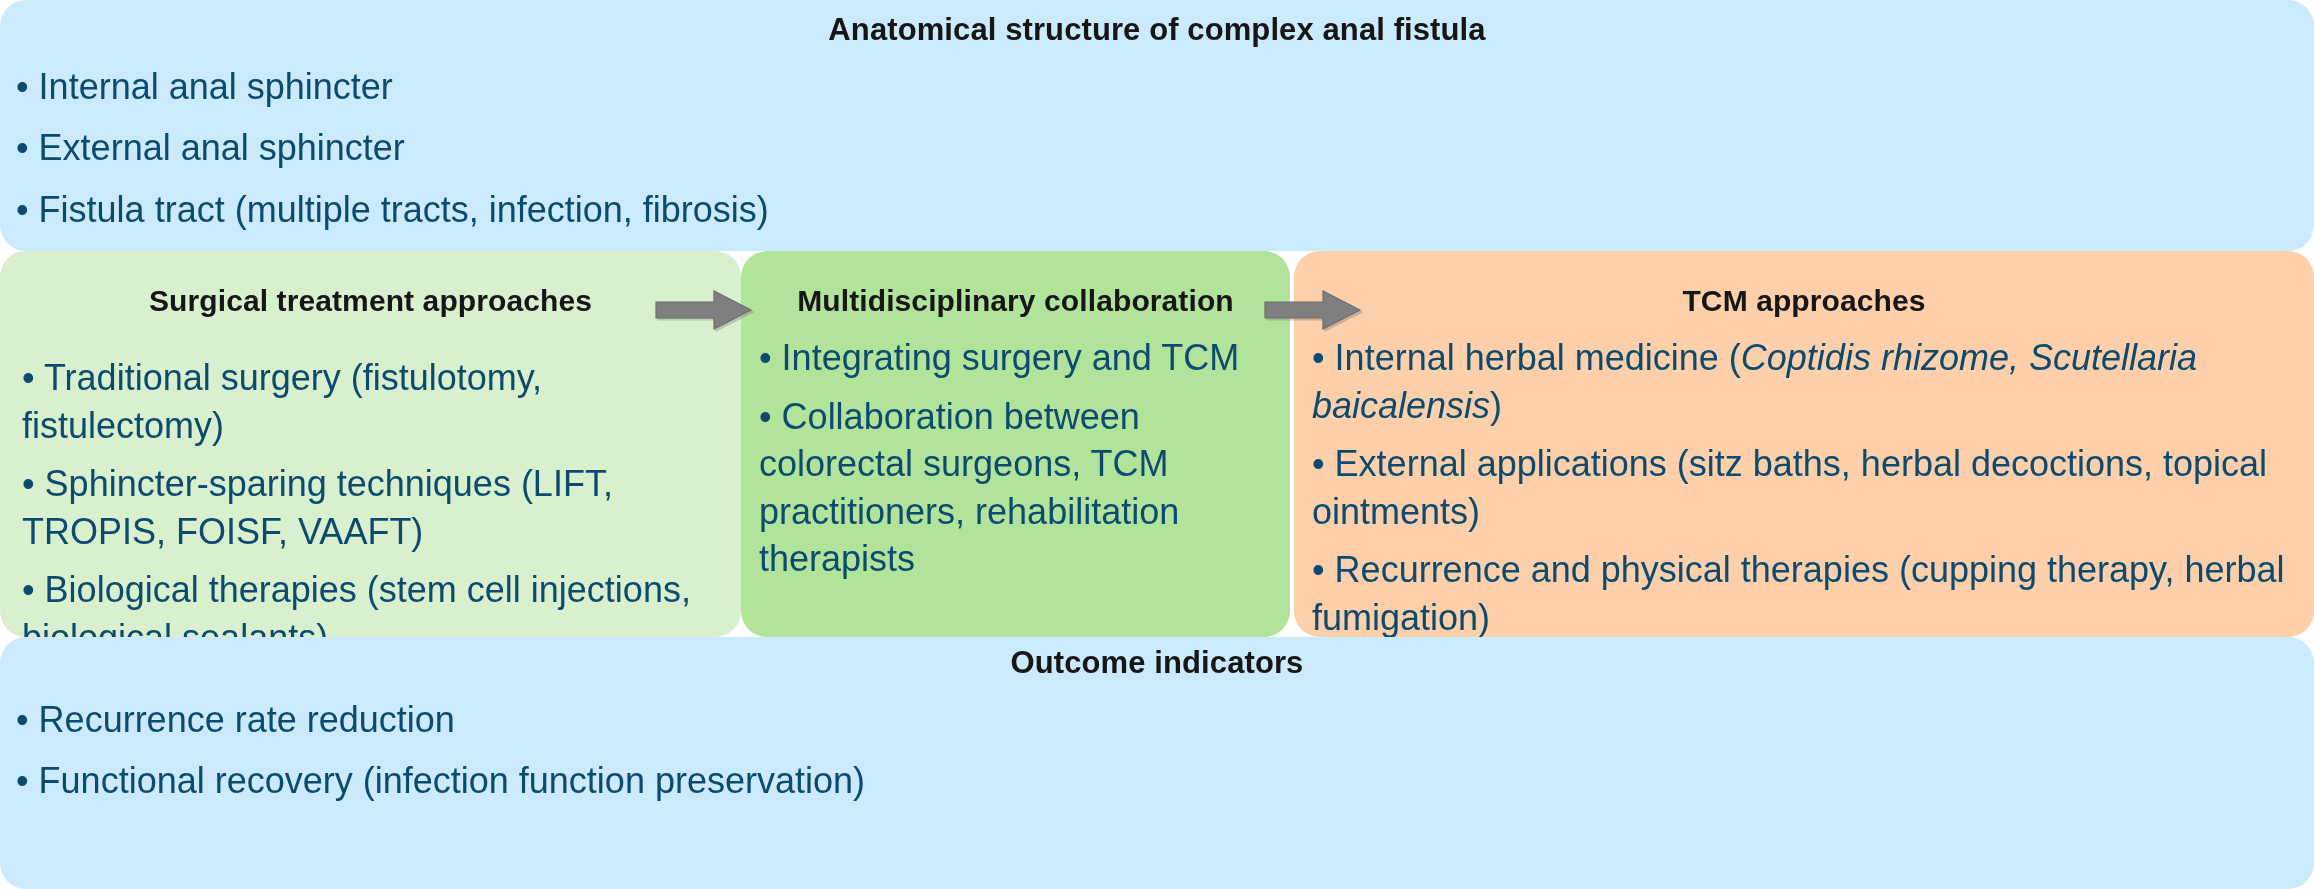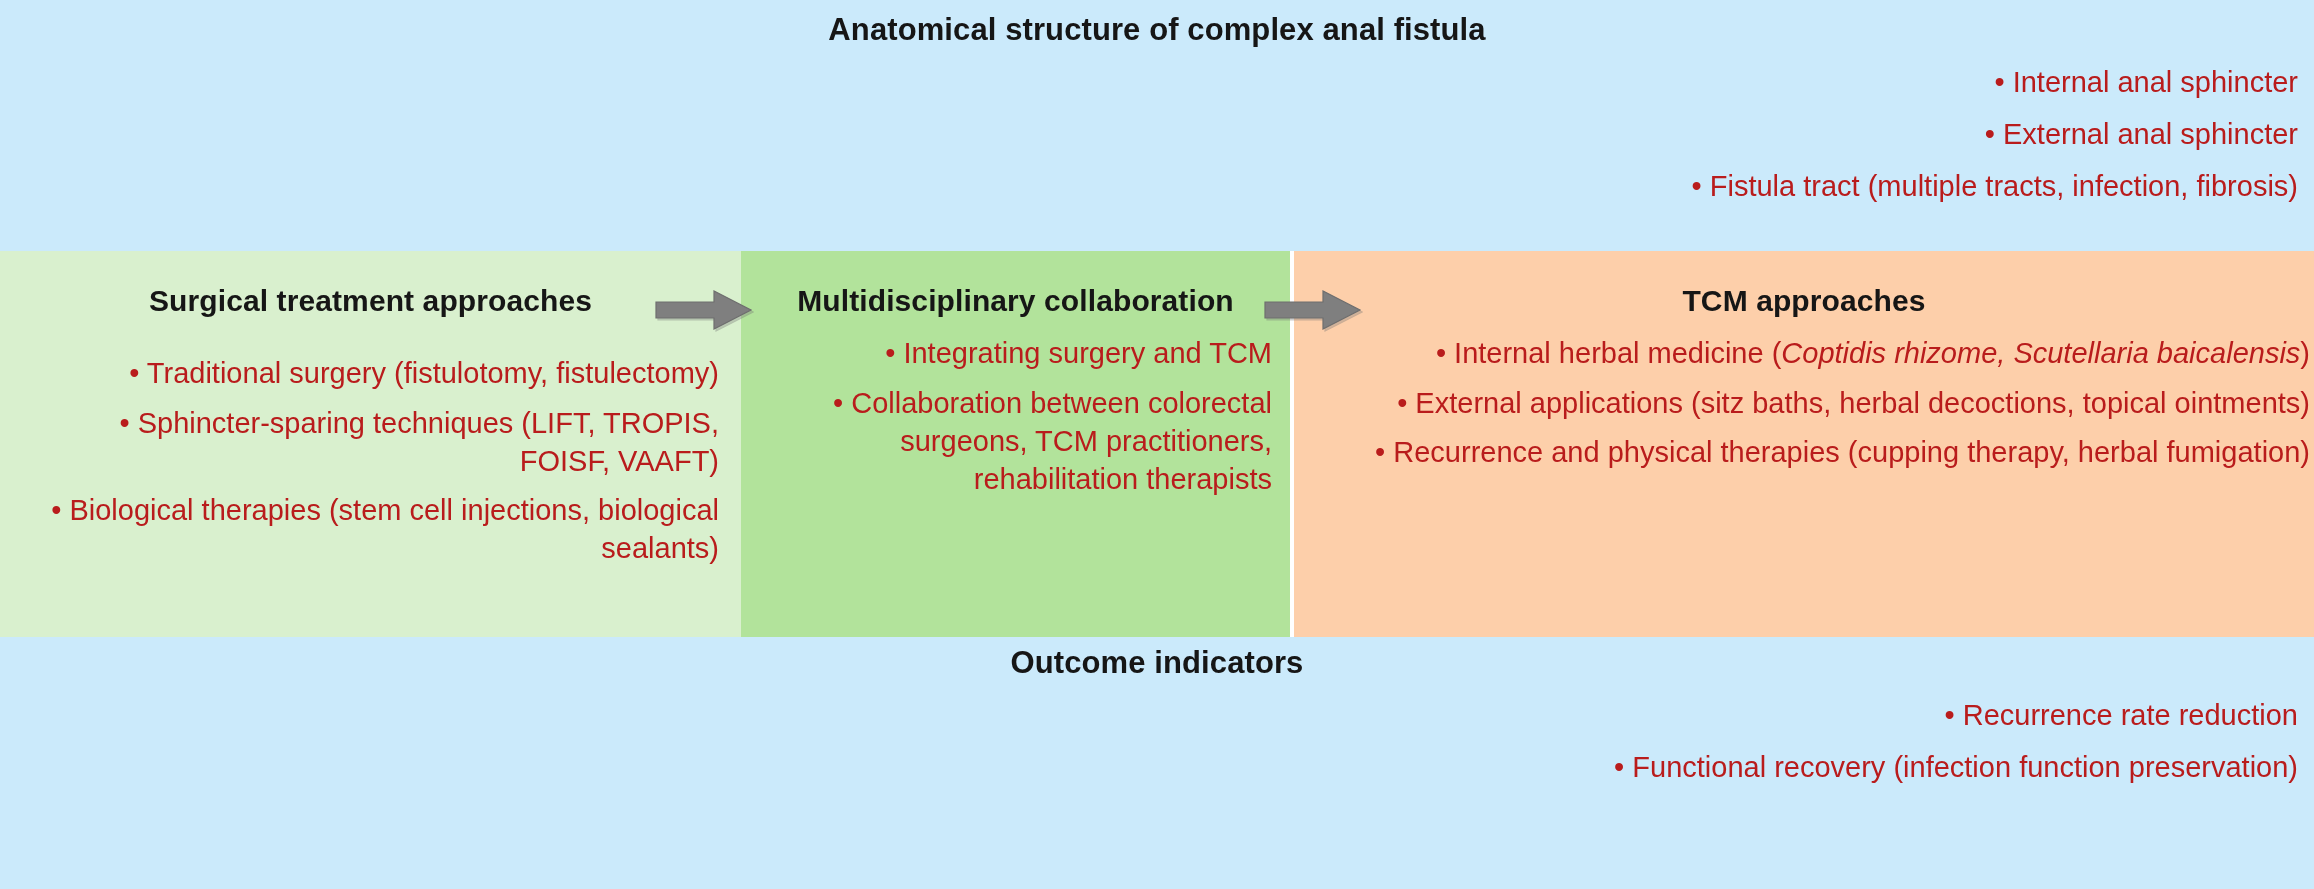--- a/index.html
+++ b/index.html
@@ -21,20 +21,21 @@
   }
 
   
   .panel {
     position: absolute;
     box-sizing: border-box;
     display: flex;
     flex-direction: column;
     align-items: center;
     justify-content: flex-start;
+    border-radius: 26px;
   }
 
   .panel-top {
     left: 0;
     top: 0;
     width: 2314px;
     height: 251px;
     background: #cbeafb;
     padding-top: 12px;
   }
@@ -100,37 +101,37 @@
 
   .bullets {
     margin: 0;
     padding: 0;
     list-style: none;
     width: 100%;
     text-align: center;
   }
 
   .bullet {
-    font-size: 29px;
+    font-size: 36px;
     line-height: 1.32;
-    color: #b91c1c;
+    color: #0c4a6e;
     margin: 0 0 11px 0;
-    text-align: right;
+    text-align: left;
     padding: 0 16px;
     box-sizing: border-box;
   }
 
   .panel-top .bullet,
   .panel-bottom .bullet {
     margin-bottom: 14px;
   }
 
   .panel-left .bullet { padding: 0 22px; }
   .panel-mid  .bullet { padding: 0 18px; }
-  .panel-right .bullet { padding: 0 4px; }
+  .panel-right .bullet { padding: 0 18px; }
 
   .bullet i {
     font-style: italic;
   }
 
   
   .arrow {
     position: absolute;
     width: 100px;
     height: 44px;

